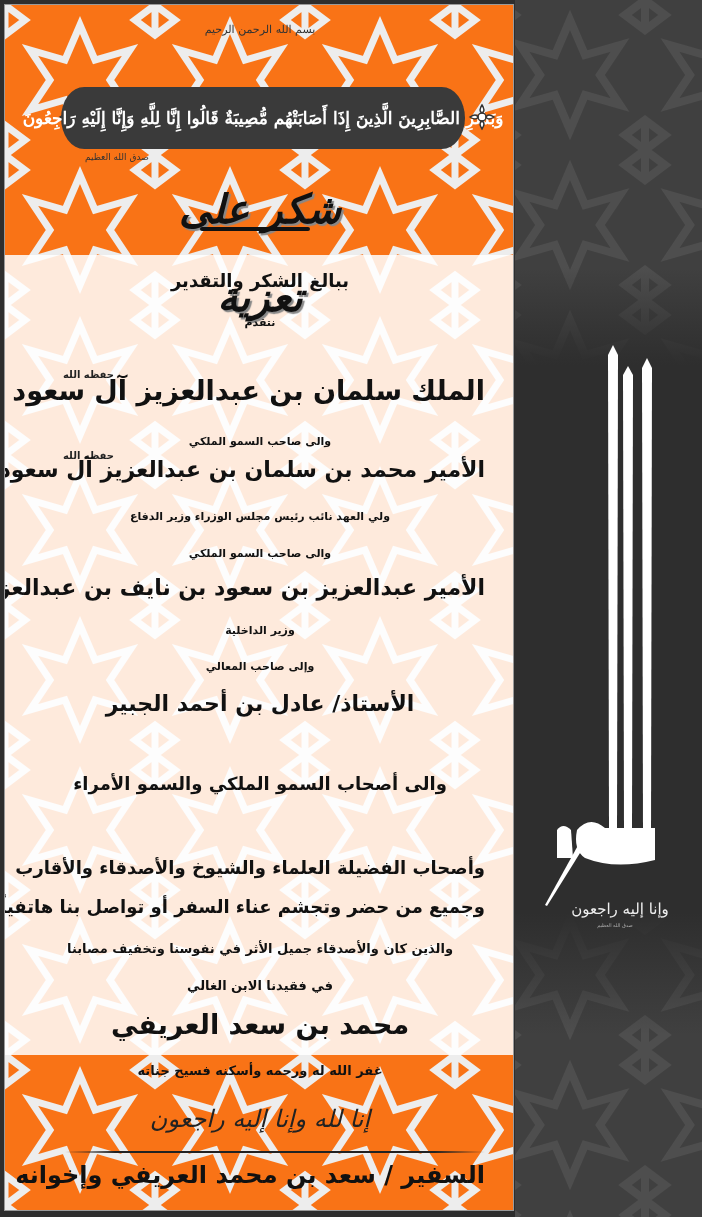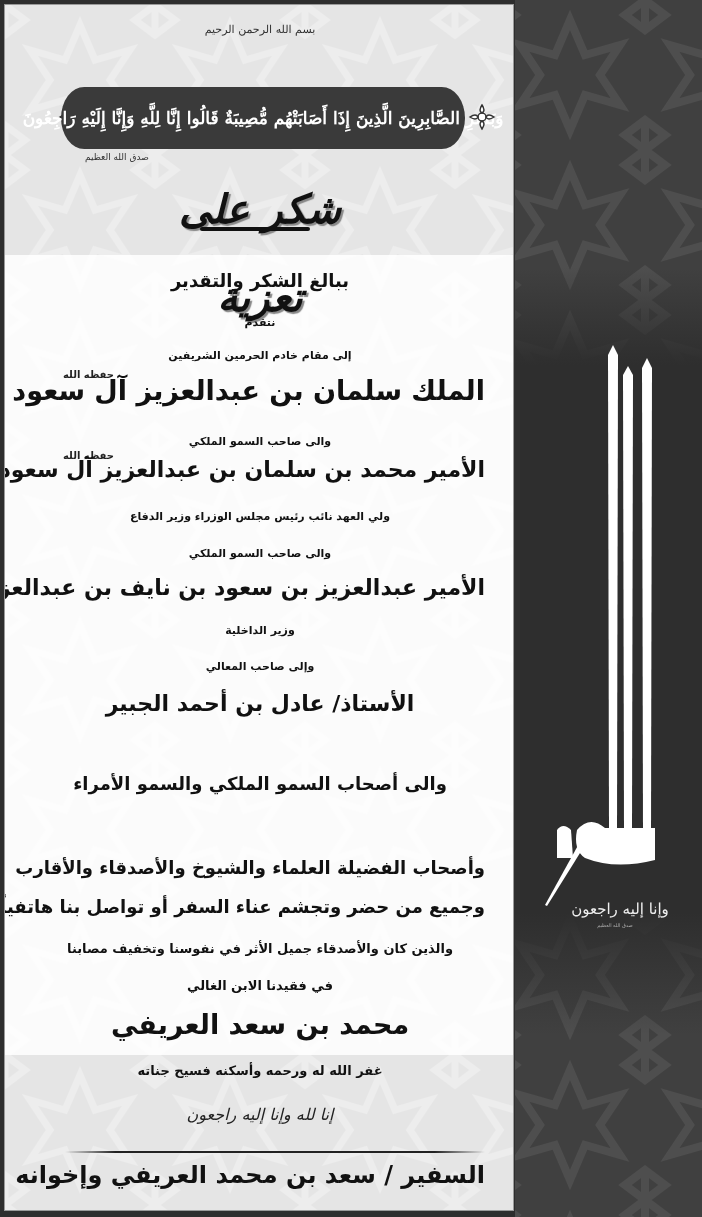--- a/index.html
+++ b/index.html
@@ -5,21 +5,21 @@
   * { box-sizing: border-box; margin: 0; padding: 0; }
   html, body { width: 702px; height: 1217px; background: #2b2b2b; overflow: hidden; }
   body { position: relative; font-family: "DejaVu Sans", sans-serif; }
 
   .page {
     position: absolute; left: 0; top: 0; width: 702px; height: 1217px;
     background: #2e2e2e;
   }
   .main-panel {
     position: absolute; left: 4px; top: 4px; width: 510px; height: 1207px;
-    background: #e5e5e5;
+    background: #f97316;
     border: 1px solid #9a9a9a;
     overflow: hidden;
   }
   .main-panel .pattern { position: absolute; inset: 0; opacity: 1; }
 
   .side-panel {
     position: absolute; left: 515px; top: 0; width: 187px; height: 1217px;
     background: #404040; overflow: hidden;
   }
   .side-panel .pattern { position: absolute; inset: 0; }
@@ -70,21 +70,21 @@
   .l-xs { font-size: 11px; font-weight: bold; }
   .hafiz { position: absolute; left: 58px; font-size: 10px; font-weight: bold; color: #222; }
 
   .divider {
     position: absolute; left: 60px; top: 1146px; width: 420px; height: 2px;
     background: linear-gradient(to right, rgba(0,0,0,0), #222 12%, #222 88%, rgba(0,0,0,0));
   }
 
   .istirja-small {
     position: absolute; left: 0; width: 510px; top: 1100px; text-align: center;
-    font-family: "DejaVu Serif", serif; font-size: 16px; font-style: italic; color: #222;
+    font-family: "DejaVu Serif", serif; font-size: 24px; font-style: italic; color: #222;
   }
 
   .side-calligraphy { position: absolute; left: 0; top: 0; width: 187px; height: 1217px; }
   .side-caption {
     position: absolute; left: 40px; top: 900px; width: 130px; text-align: center;
     color: #eee; font-family: "DejaVu Serif", serif; font-size: 15px; direction: rtl;
   }
   .side-caption-small {
     position: absolute; left: 40px; top: 922px; width: 120px; text-align: center;
     color: #aaa; font-size: 5px;
@@ -140,21 +140,20 @@
 
       <div class="sadaqa">صدق الله العظيم</div>
 
       <div class="title-calligraphy">
         <span class="txt">شكر على تعزية</span>
         <div class="swash"></div>
       </div>
 
       <div class="line l-md" style="top:265px;">ببالغ الشكر والتقدير</div>
       <div class="line l-xs" style="top:311px;">نتقدم</div>
-      <div class="line l-xs" style="top:344px;">إلى مقام خادم الحرمين الشريفين</div>
 
       <div class="hafiz" style="top:364px;">حفظه الله</div>
       <div class="line l-xl" style="top:370px;">الملك سلمان بن عبدالعزيز آل سعود</div>
 
       <div class="line l-xs" style="top:430px;">والى صاحب السمو الملكي</div>
       <div class="hafiz" style="top:445px;">حفظه الله</div>
       <div class="line l-lg" style="top:452px;">الأمير محمد بن سلمان بن عبدالعزيز آل سعود</div>
       <div class="line l-xs" style="top:505px;">ولي العهد نائب رئيس مجلس الوزراء وزير الدفاع</div>
 
       <div class="line l-xs" style="top:542px;">والى صاحب السمو الملكي</div>

